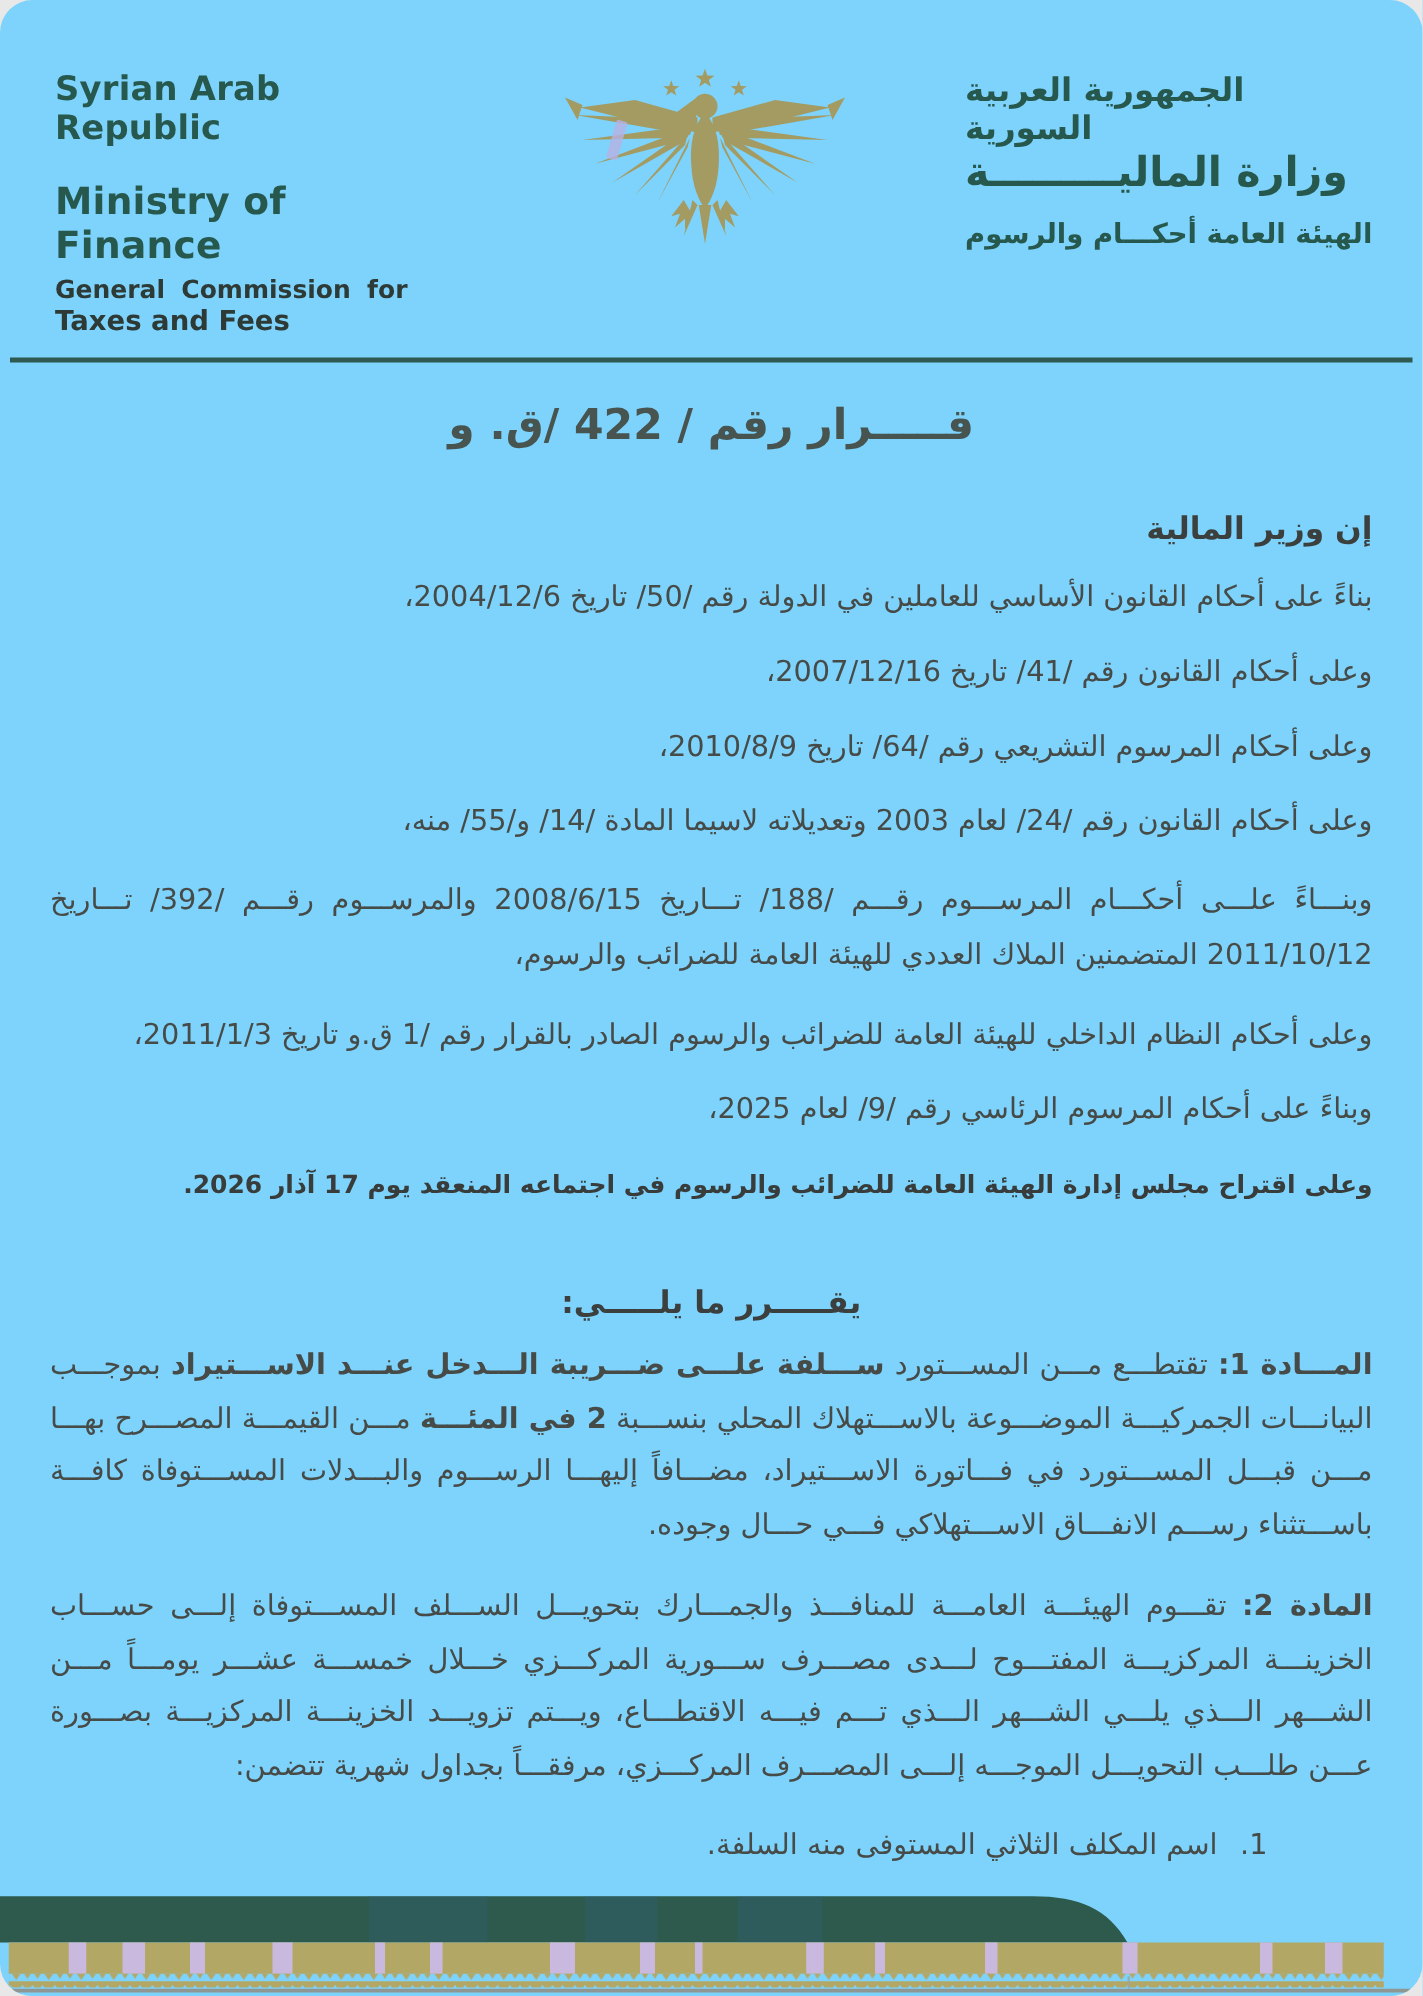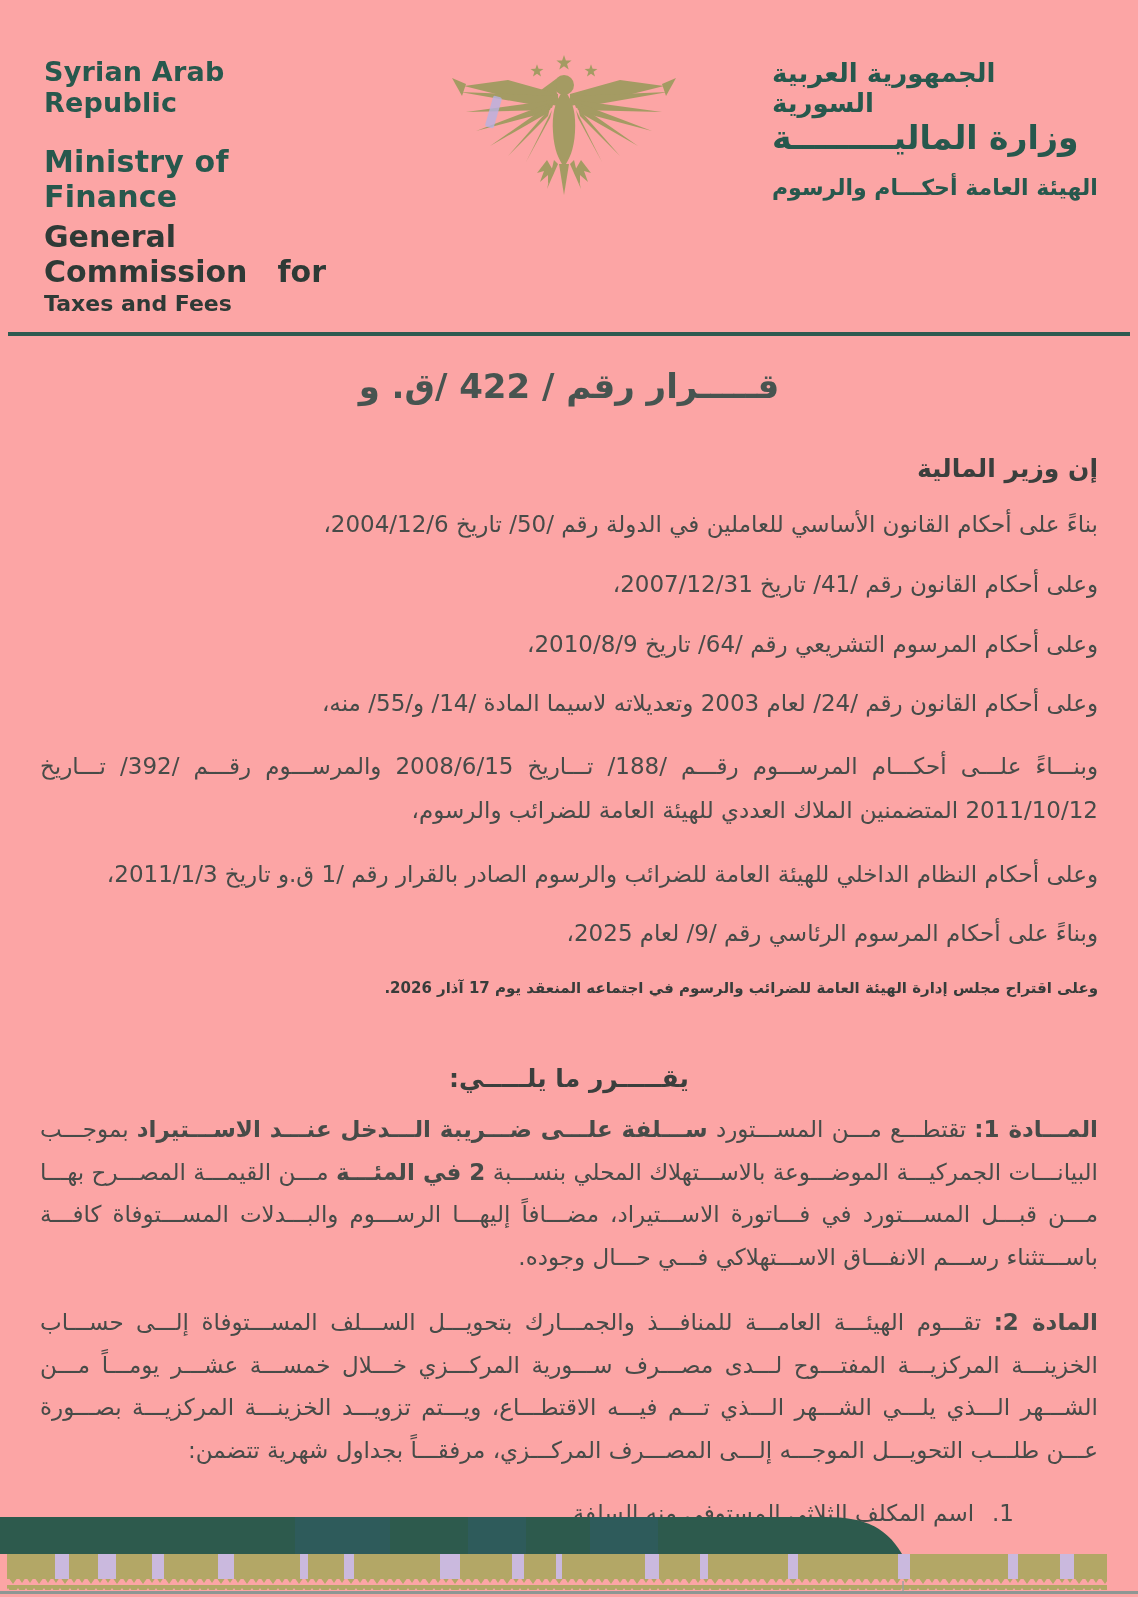--- a/index.html
+++ b/index.html
@@ -1,50 +1,51 @@
 <!DOCTYPE html>
 <html lang="ar"><head>
 <meta charset="utf-8">
 <style>
   html,body{margin:0;padding:0;background:#e8e8e8;}
   .page{
     position:relative;
     width:1138px;height:1597px;
     margin:0 auto;
-    background:#fca5a5;
+    background:#7dd3fc;
     overflow:hidden;
     font-family:"DejaVu Sans",sans-serif;
     color:#43474 5;
+    border-radius:26px;
   }
   
   .header{
     display:flex;
     justify-content:space-between;
     align-items:flex-start;
     padding:50px 36px 0 44px;
   }
   .h-left{width:312px;padding-top:6px;}
   .h-en1{font-size:27px;font-weight:bold;color:#27584d;letter-spacing:.2px;}
   .h-en2{font-size:30px;font-weight:bold;color:#27584d;margin-top:26px;letter-spacing:.2px;}
-  .h-en3{font-size:30px;font-weight:bold;color:#2e3a36;margin-top:5px;width:282px;
+  .h-en3{font-size:20px;font-weight:bold;color:#2e3a36;margin-top:5px;width:282px;
          text-align:justify;text-align-last:justify;}
   .h-en4{font-size:22px;font-weight:bold;color:#2e3a36;margin-top:2px;}
   .h-emblem{width:240px;flex:0 0 auto;margin-top:2px;}
   .h-right{width:330px;direction:rtl;text-align:left;padding-top:8px;}
   .h-ar1{font-size:26px;font-weight:bold;color:#27584d;}
   .h-ar2{font-size:33px;font-weight:bold;color:#27584d;}
   .h-ar3{font-size:22px;font-weight:bold;color:#27584d;margin-top:18px;}
   .rule{height:4px;background:#2e5a50;margin:16px 8px 0 8px;}
   
   .title{direction:rtl;text-align:center;font-size:34px;font-weight:bold;color:#475450;margin-top:30px;}
   .content{padding:0 40px;direction:rtl;color:#45494 6;}
   .intro{margin-top:48px;font-size:25px;font-weight:bold;color:#3b3f3d;}
   .cit{font-size:23px;line-height:1.6;color:#474b48;}
   .cit.justify{text-align:justify;text-align-last:right;line-height:1.9;}
-  .proposal{font-size:15px;font-weight:bold;color:#383c3a;line-height:1.8;}
+  .proposal{font-size:20px;font-weight:bold;color:#383c3a;line-height:1.8;}
   .decide{margin-top:62px;text-align:center;font-size:25px;font-weight:bold;color:#3b3f3d;}
   .article{margin-top:15px;font-size:23px;line-height:1.85;color:#474b48;
            text-align:justify;text-align-last:right;}
   .article.second{margin-top:22px;}
   .b{font-weight:bold;color:#34383 6;}
   .list{margin-top:14px;}
   .li{display:flex;gap:18px;margin-top:24px;padding-right:84px;font-size:23px;color:#474b48;line-height:1.5;}
   .li .num{flex:0 0 auto;}
   
   .artifact{position:absolute;left:489px;top:96px;width:9px;height:32px;
@@ -126,21 +127,21 @@
 
   <div class="rule"></div>
 
   <div class="title">قـــــرار رقم / 422 /ق. و</div>
 
   <div class="content">
 
     <div class="intro">إن وزير المالية</div>
 
     <p class="cit">بناءً على أحكام القانون الأساسي للعاملين في الدولة رقم /50/ تاريخ 2004/12/6،</p>
-    <p class="cit">وعلى أحكام القانون رقم /41/ تاريخ 2007/12/31،</p>
+    <p class="cit">وعلى أحكام القانون رقم /41/ تاريخ 2007/12/16،</p>
     <p class="cit">وعلى أحكام المرسوم التشريعي رقم /64/ تاريخ 2010/8/9،</p>
     <p class="cit">وعلى أحكام القانون رقم /24/ لعام 2003 وتعديلاته لاسيما المادة /14/ و/55/ منه،</p>
     <p class="cit justify">وبنـــاءً علـــى أحكـــام المرســـوم رقـــم /188/ تـــاريخ 2008/6/15 والمرســـوم رقـــم /392/ تـــاريخ 2011/10/12 المتضمنين الملاك العددي للهيئة العامة للضرائب والرسوم،</p>
     <p class="cit">وعلى أحكام النظام الداخلي للهيئة العامة للضرائب والرسوم الصادر بالقرار رقم /1 ق.و تاريخ 2011/1/3،</p>
     <p class="cit">وبناءً على أحكام المرسوم الرئاسي رقم /9/ لعام 2025،</p>
 
     <p class="proposal">وعلى اقتراح مجلس إدارة الهيئة العامة للضرائب والرسوم في اجتماعه المنعقد يوم 17 آذار 2026.</p>
 
     <div class="decide">يقـــــرر ما يلـــــي:</div>
 

